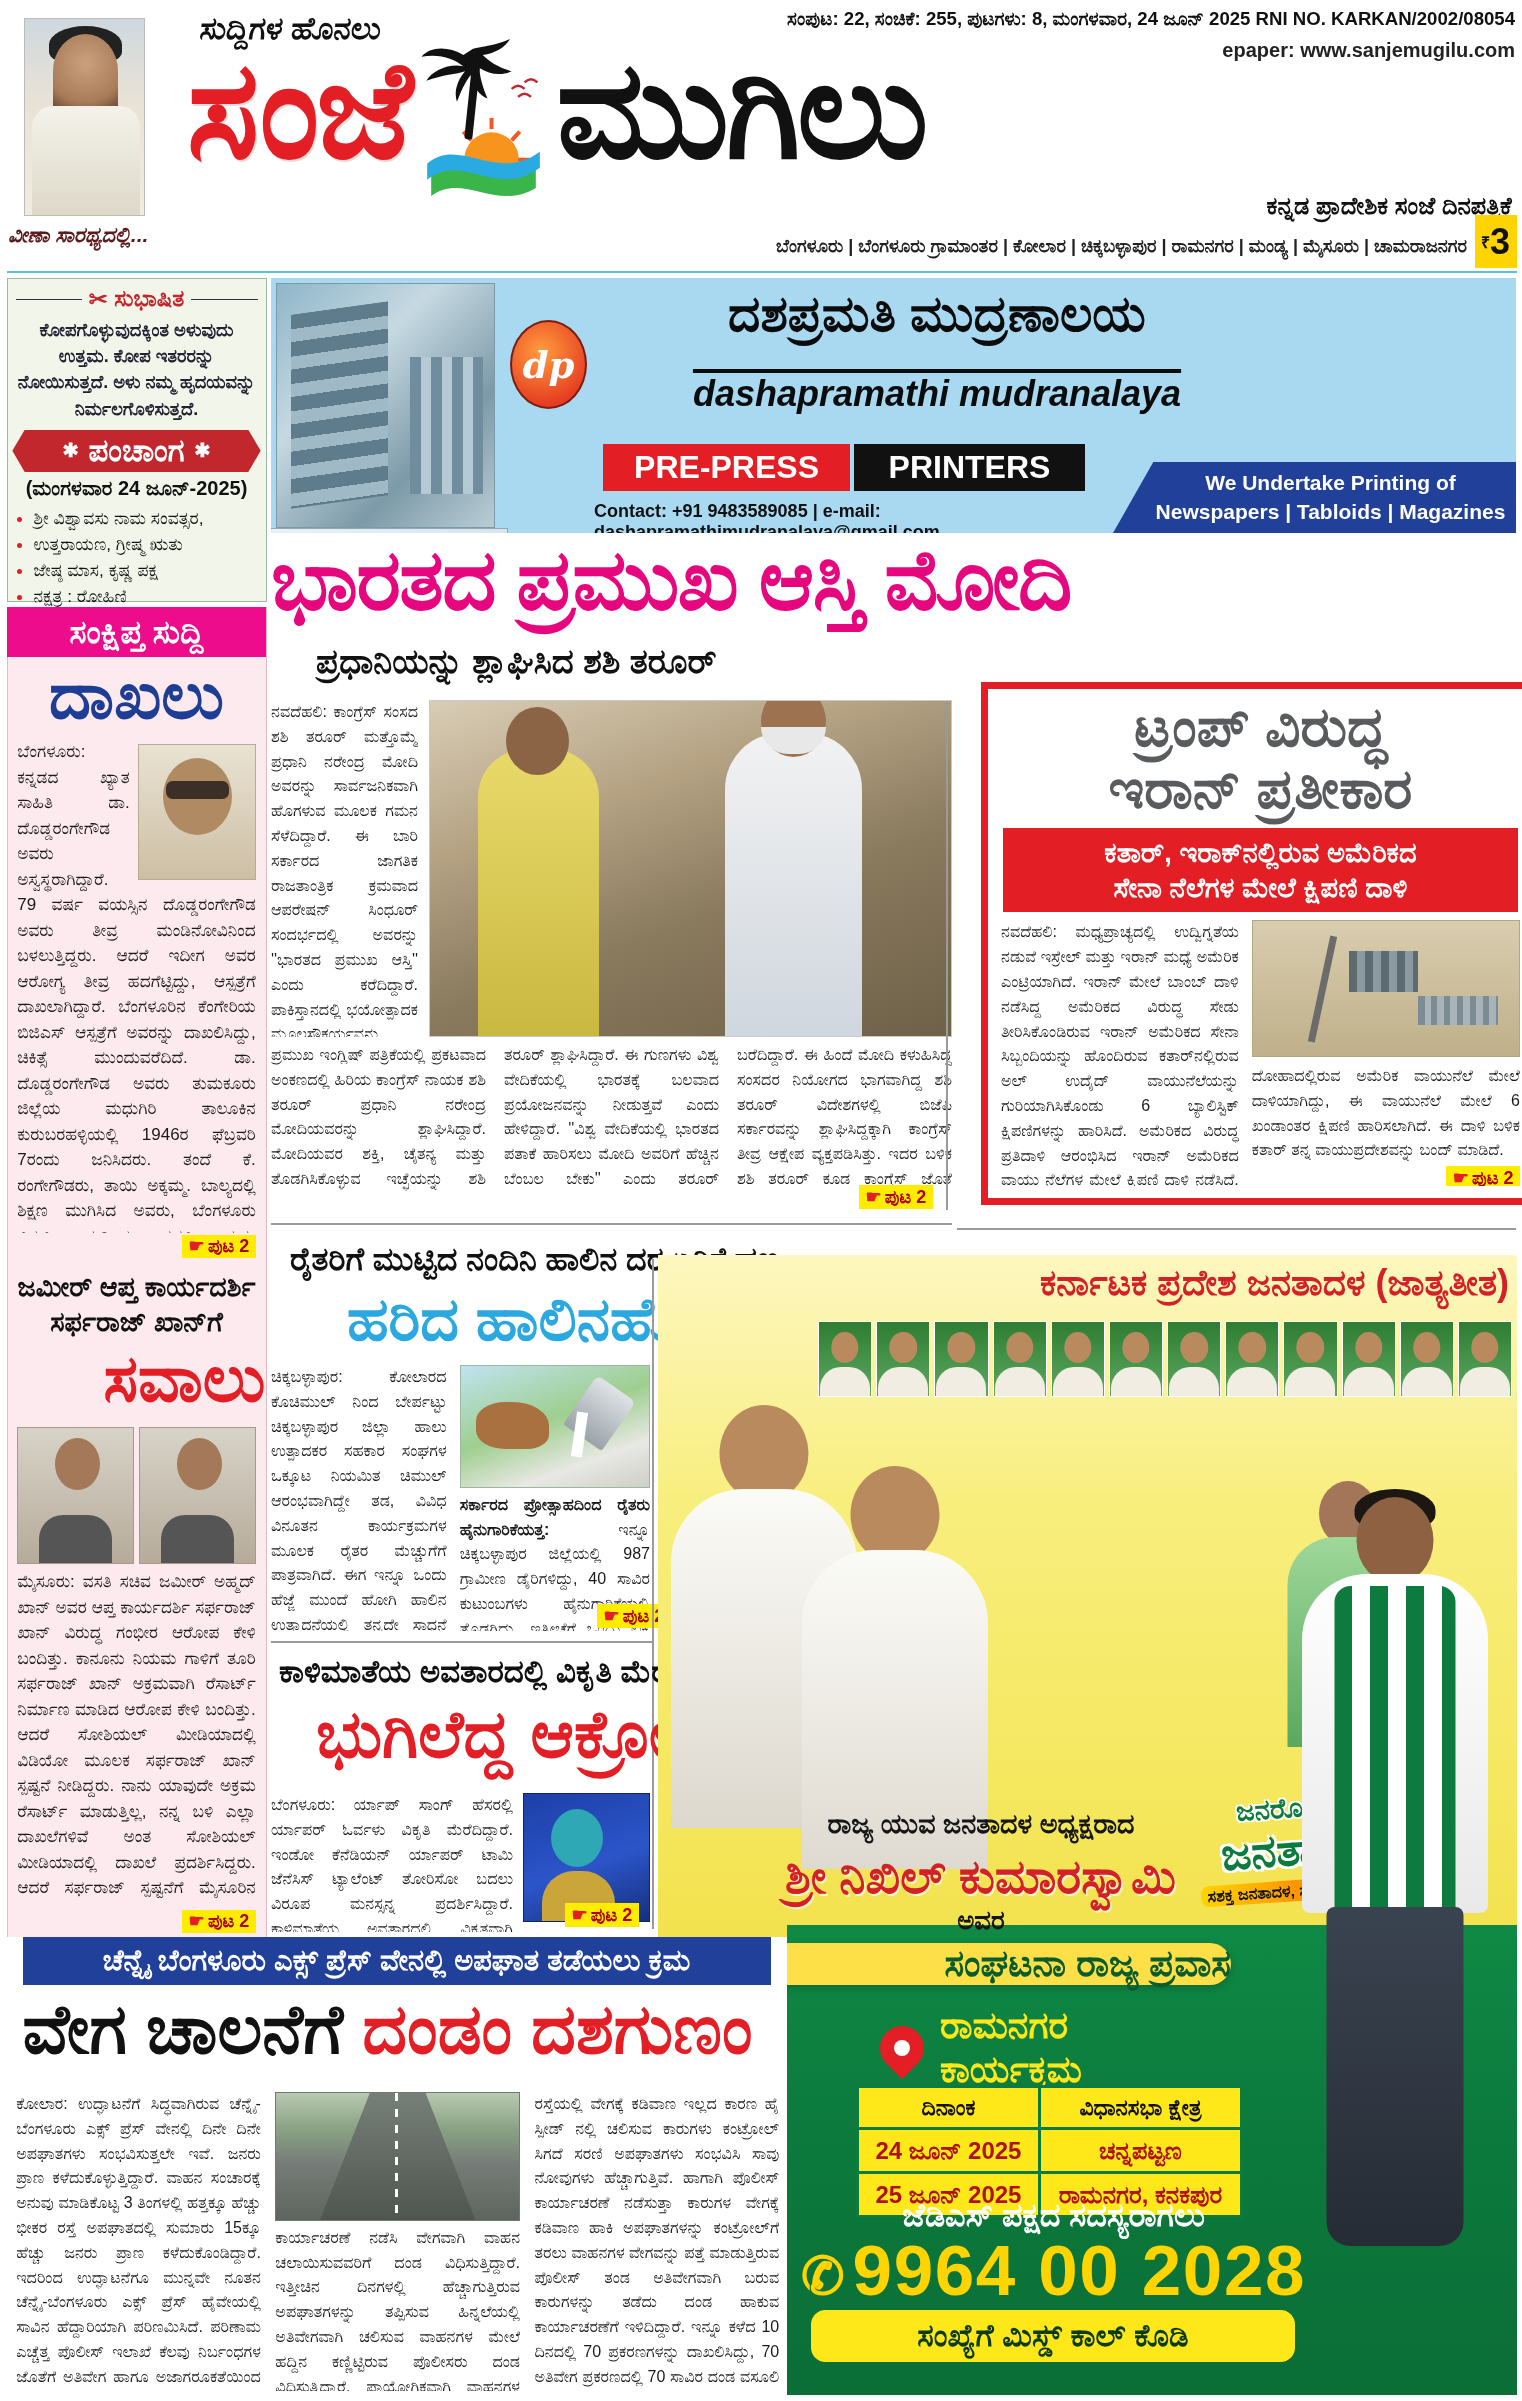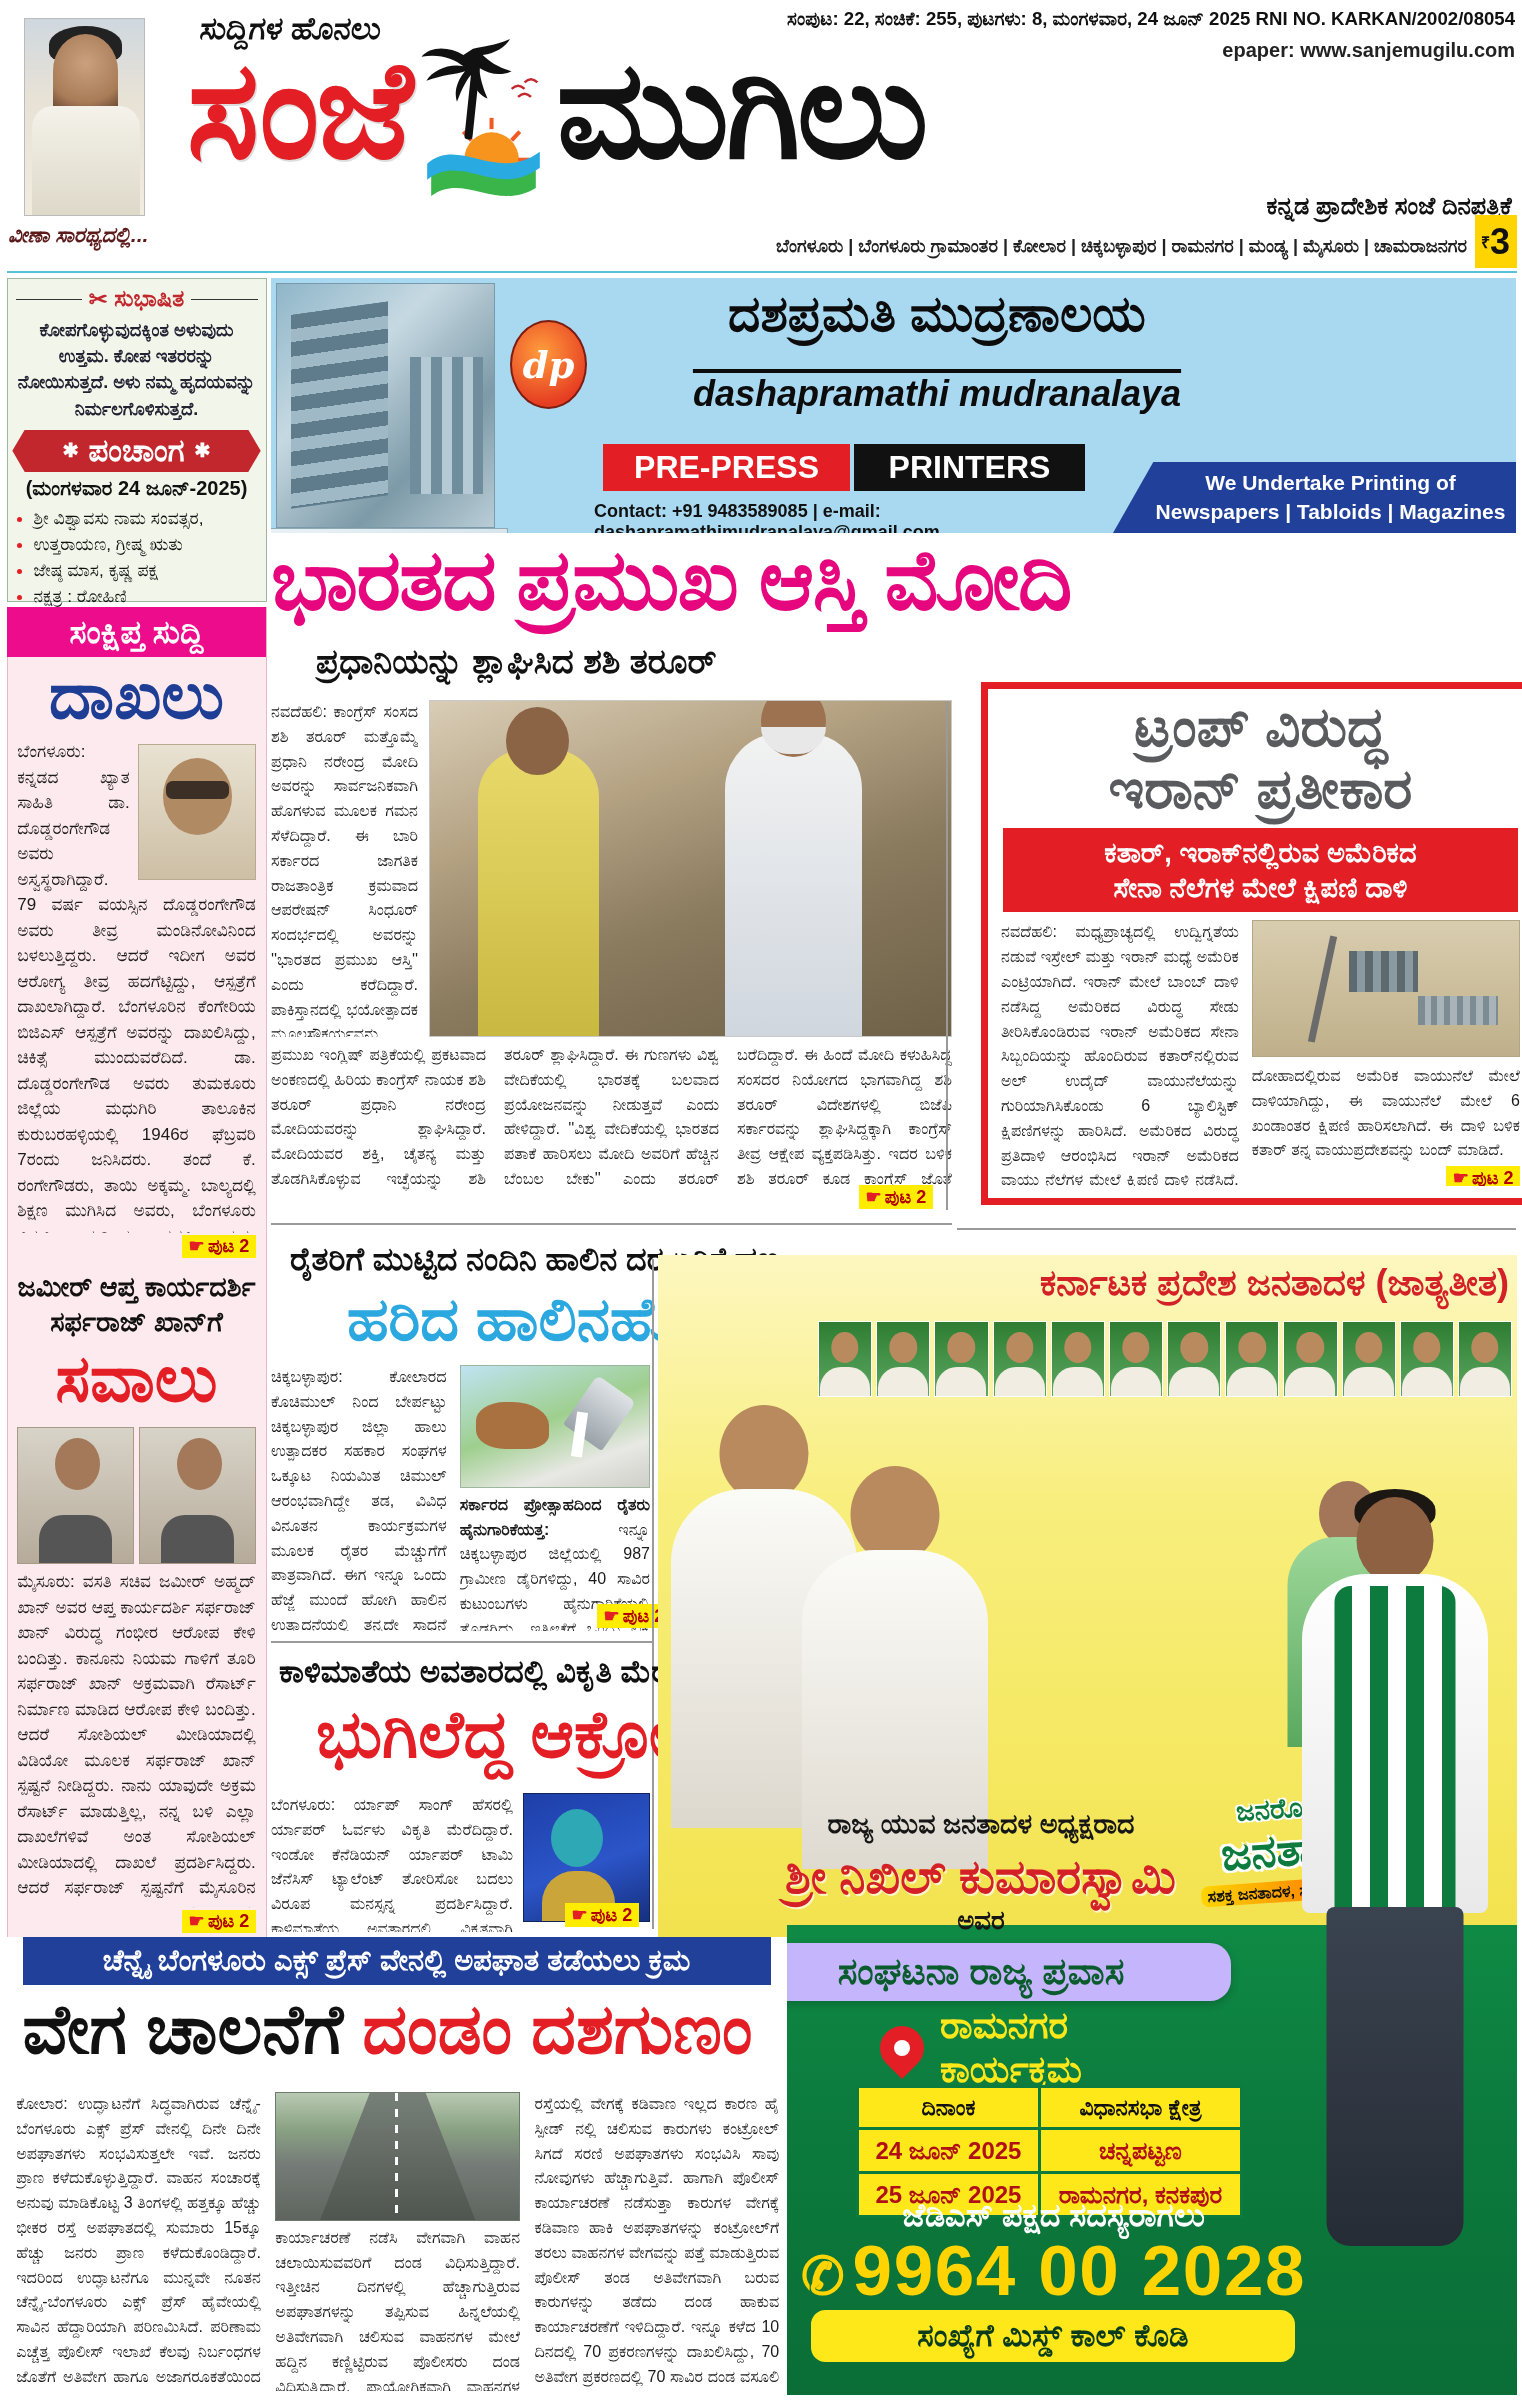--- a/index.html
+++ b/index.html
@@ -89,21 +89,21 @@
   #ir-photo .strip{position:absolute;left:25%;top:10%;width:6.5px;height:80%;background:#6b6b6b;transform:rotate(12deg);}
   #ir-photo .b1{position:absolute;left:36%;top:22%;width:26%;height:30%;background:repeating-linear-gradient(90deg,#5d6a70 0 8px,#8b9aa1 8px 16px);}
   #ir-photo .b2{position:absolute;right:8%;top:55%;width:30%;height:22%;background:repeating-linear-gradient(90deg,#7d8b92 0 6.5px,#a8b4ba 6.5px 13px);}
 
   
   #bf{left:6.5px;top:607px;width:260px;height:1342px;background:#fdeaef;border:0.8px solid #e6b9c4;}
   #bf-head{margin:-0.8px;background:#ec0c8c;color:#fff;font-size:32px;font-weight:800;text-align:center;padding:6.5px 0;}
   .bf-kicker{font-size:27px;line-height:1.3;font-weight:800;color:#111;text-align:center;margin:11.3px 6.5px 3.2px;}
   .bf-headline{font-size:65px;font-weight:800;text-align:center;line-height:1.1;margin:3.2px 0 8px;}
   #bf1-headline{color:#1e3e95;}
-  #bf2-headline{color:#e31e24;}
+  #bf2-headline{color:#e31e24;text-align:right;}
   .bf-body{font-size:17px;line-height:1.5;text-align:justify;color:#1a1a1a;padding:0 9.7px;overflow:hidden;}
   #bf1-body{height:494px;}
   #bf1-photo{float:right;width:118px;height:136px;margin:4.8px 0 4.8px 8px;background:linear-gradient(180deg,#e9e2d2,#cdbfa5);position:relative;border:0.8px solid #b9ab92;}
   #bf1-photo .h{position:absolute;left:24px;top:13px;width:69px;height:77px;border-radius:50%;background:#b08a63;}
   #bf1-photo .g{position:absolute;left:27.4px;top:36px;width:63px;height:18px;background:#3b2f26;border-radius:6.5px;}
   #bf-m1{text-align:right;padding:0 9.7px;margin-top:1.6px;}
   #bf2-photos{display:flex;gap:4.8px;padding:4.8px 9.7px;}
   .bf2-ph{flex:1;height:137px;background:linear-gradient(180deg,#d8d3c8,#b6ab9a);position:relative;border:0.8px solid #a79b88;}
   .bf2-ph .h{position:absolute;left:32%;top:9.7px;width:45px;height:52px;border-radius:50%;background:#a3795a;}
   .bf2-ph .b{position:absolute;left:18%;bottom:0;width:64%;height:48px;background:#555;border-radius:24px 24px 0 0;}
@@ -159,21 +159,21 @@
   #jd-nam{position:absolute;left:621px;top:226px;width:137px;height:266px;}
   #jd-nam .hd{position:absolute;left:50%;transform:translateX(-50%);top:0;width:58px;height:65px;border-radius:50%;background:#a3765a;}
   #jd-nam .bd{position:absolute;left:50%;transform:translateX(-50%);top:56px;width:121px;height:210px;border-radius:48px 48px 0 0;background:linear-gradient(180deg,#9ed89a,#5aa85e);}
   #jd-logo{position:absolute;left:500px;top:537px;width:274px;text-align:center;transform:rotate(-4deg);}
   #jd-logo .l1{font-size:27.4px;font-weight:800;color:#0c7b3d;text-shadow:1.6px 1.6px 0 #fff,-1.6px -1.6px 0 #fff,1.6px -1.6px 0 #fff,-1.6px 1.6px 0 #fff;}
   #jd-logo .l2{font-size:45px;font-weight:800;color:#0c7b3d;text-shadow:2.4px 2.4px 0 #fff,-2.4px -2.4px 0 #fff,2.4px -2.4px 0 #fff,-2.4px 2.4px 0 #fff;}
   #jd-logo .l3{margin-top:3.2px;font-size:16px;font-weight:bold;color:#111;background:linear-gradient(90deg,#ffd400,#ff7b00 70%,#d42027);padding:1.6px 6.5px;border-radius:8px;display:inline-block;}
   #jd-intro{position:absolute;left:97px;top:554px;width:452px;text-align:center;font-size:27px;font-weight:800;color:#161616;}
   #jd-name{position:absolute;left:48px;top:594px;width:549px;text-align:center;font-size:47px;font-weight:800;color:#d42027;text-shadow:1.6px 1.6px 0 #ffffffaa;}
   #jd-suffix{position:absolute;left:97px;top:650px;width:452px;text-align:center;font-size:26px;font-weight:800;color:#161616;}
-  #jd-tour{position:absolute;left:73px;top:688px;width:500px;background:#c4b5fd;border-radius:21px;text-align:center;font-size:37px;font-weight:800;color:#0a5c2d;padding:8px 0;box-shadow:0 3.2px 8px #00000033;}
+  #jd-tour{position:absolute;left:73px;top:688px;width:500px;background:#fde047;border-radius:21px;text-align:right;font-size:37px;font-weight:800;color:#0a5c2d;padding:0 0;box-shadow:0 3.2px 8px #00000033;}
   #jd-nik{position:absolute;left:623px;top:242px;width:228px;height:799px;}
   #jd-nik .hd{position:absolute;left:50%;transform:translateX(-50%);top:0;width:77px;height:87px;border-radius:50%;background:#8d6141;}
   #jd-nik .hair{position:absolute;left:50%;transform:translateX(-50%);top:-8px;width:81px;height:42px;border-radius:50% 50% 40% 40%;background:#1c1713;}
   #jd-nik .shirt{position:absolute;left:50%;transform:translateX(-50%);top:77px;width:186px;height:339px;border-radius:65px 65px 8px 8px;background:linear-gradient(180deg,#ffffff,#e9e9e9);}
   #jd-nik .scarf{position:absolute;left:50%;transform:translateX(-50%);top:89px;width:121px;height:347px;background:repeating-linear-gradient(90deg,#0c7b3d 0 18px,#ffffff 18px 36px);border-radius:16px;}
   #jd-nik .pants{position:absolute;left:50%;transform:translateX(-50%);top:410px;width:137px;height:339px;background:linear-gradient(180deg,#3a4350,#262c35);border-radius:8px 8px 24px 24px;}
   #jd-loc{position:absolute;left:97px;top:749px;width:452px;display:flex;align-items:center;gap:16px;justify-content:center;}
   #jd-pin{width:44px;height:44px;background:#e31e24;border-radius:50% 50% 50% 0;transform:rotate(-45deg);position:relative;flex:none;}
   #jd-pin:after{content:"";position:absolute;left:13.7px;top:13.7px;width:16px;height:16px;border-radius:50%;background:#fff;}
   #jd-loc .txt{font-size:37px;line-height:1.2;font-weight:800;color:#ffe81a;}

